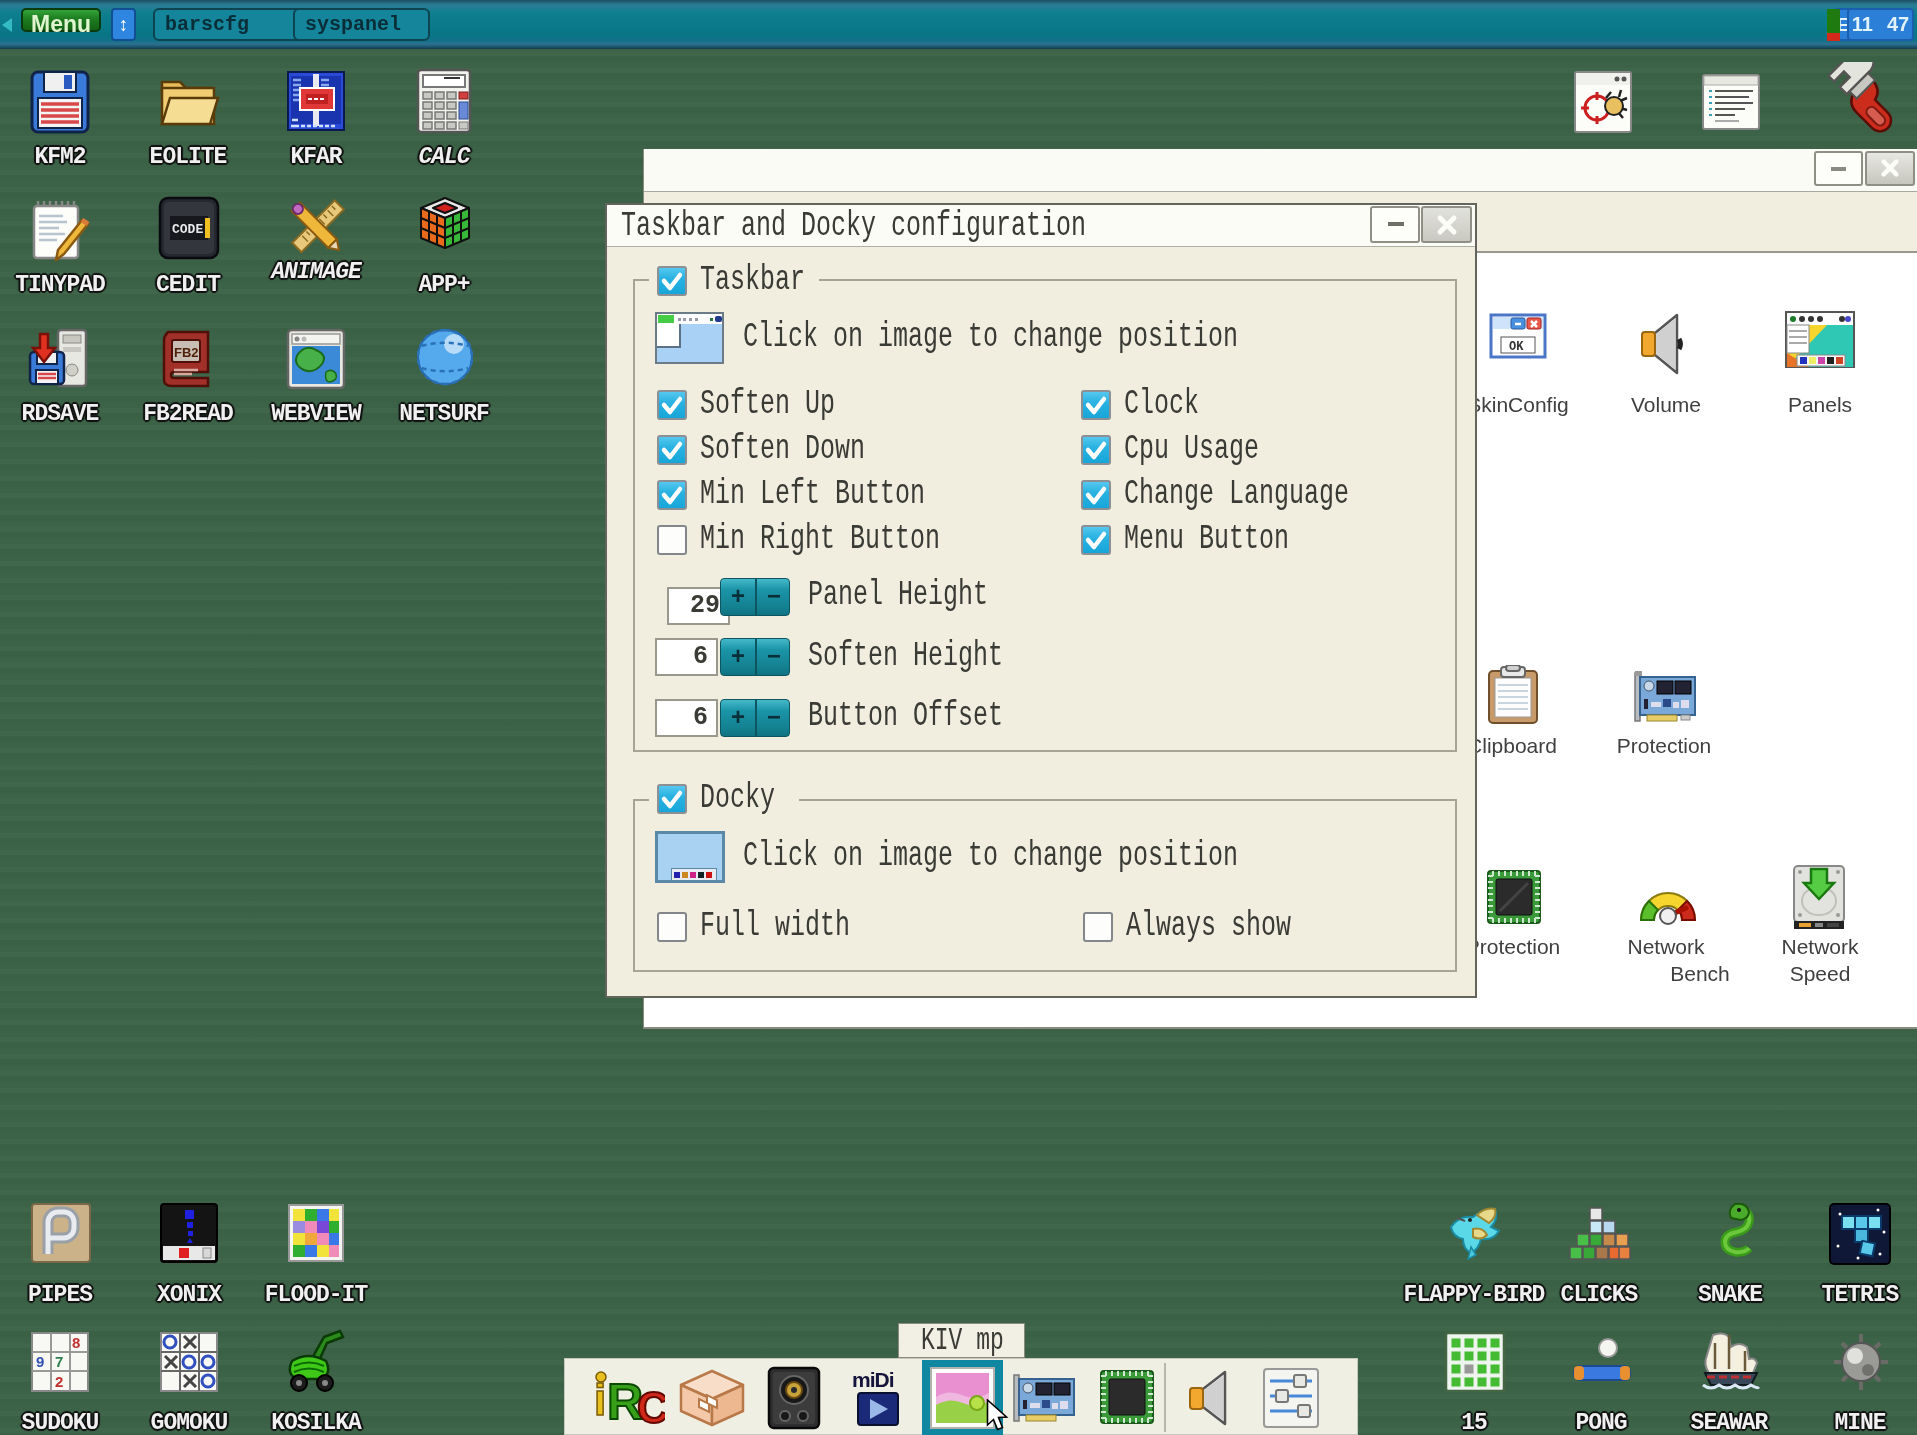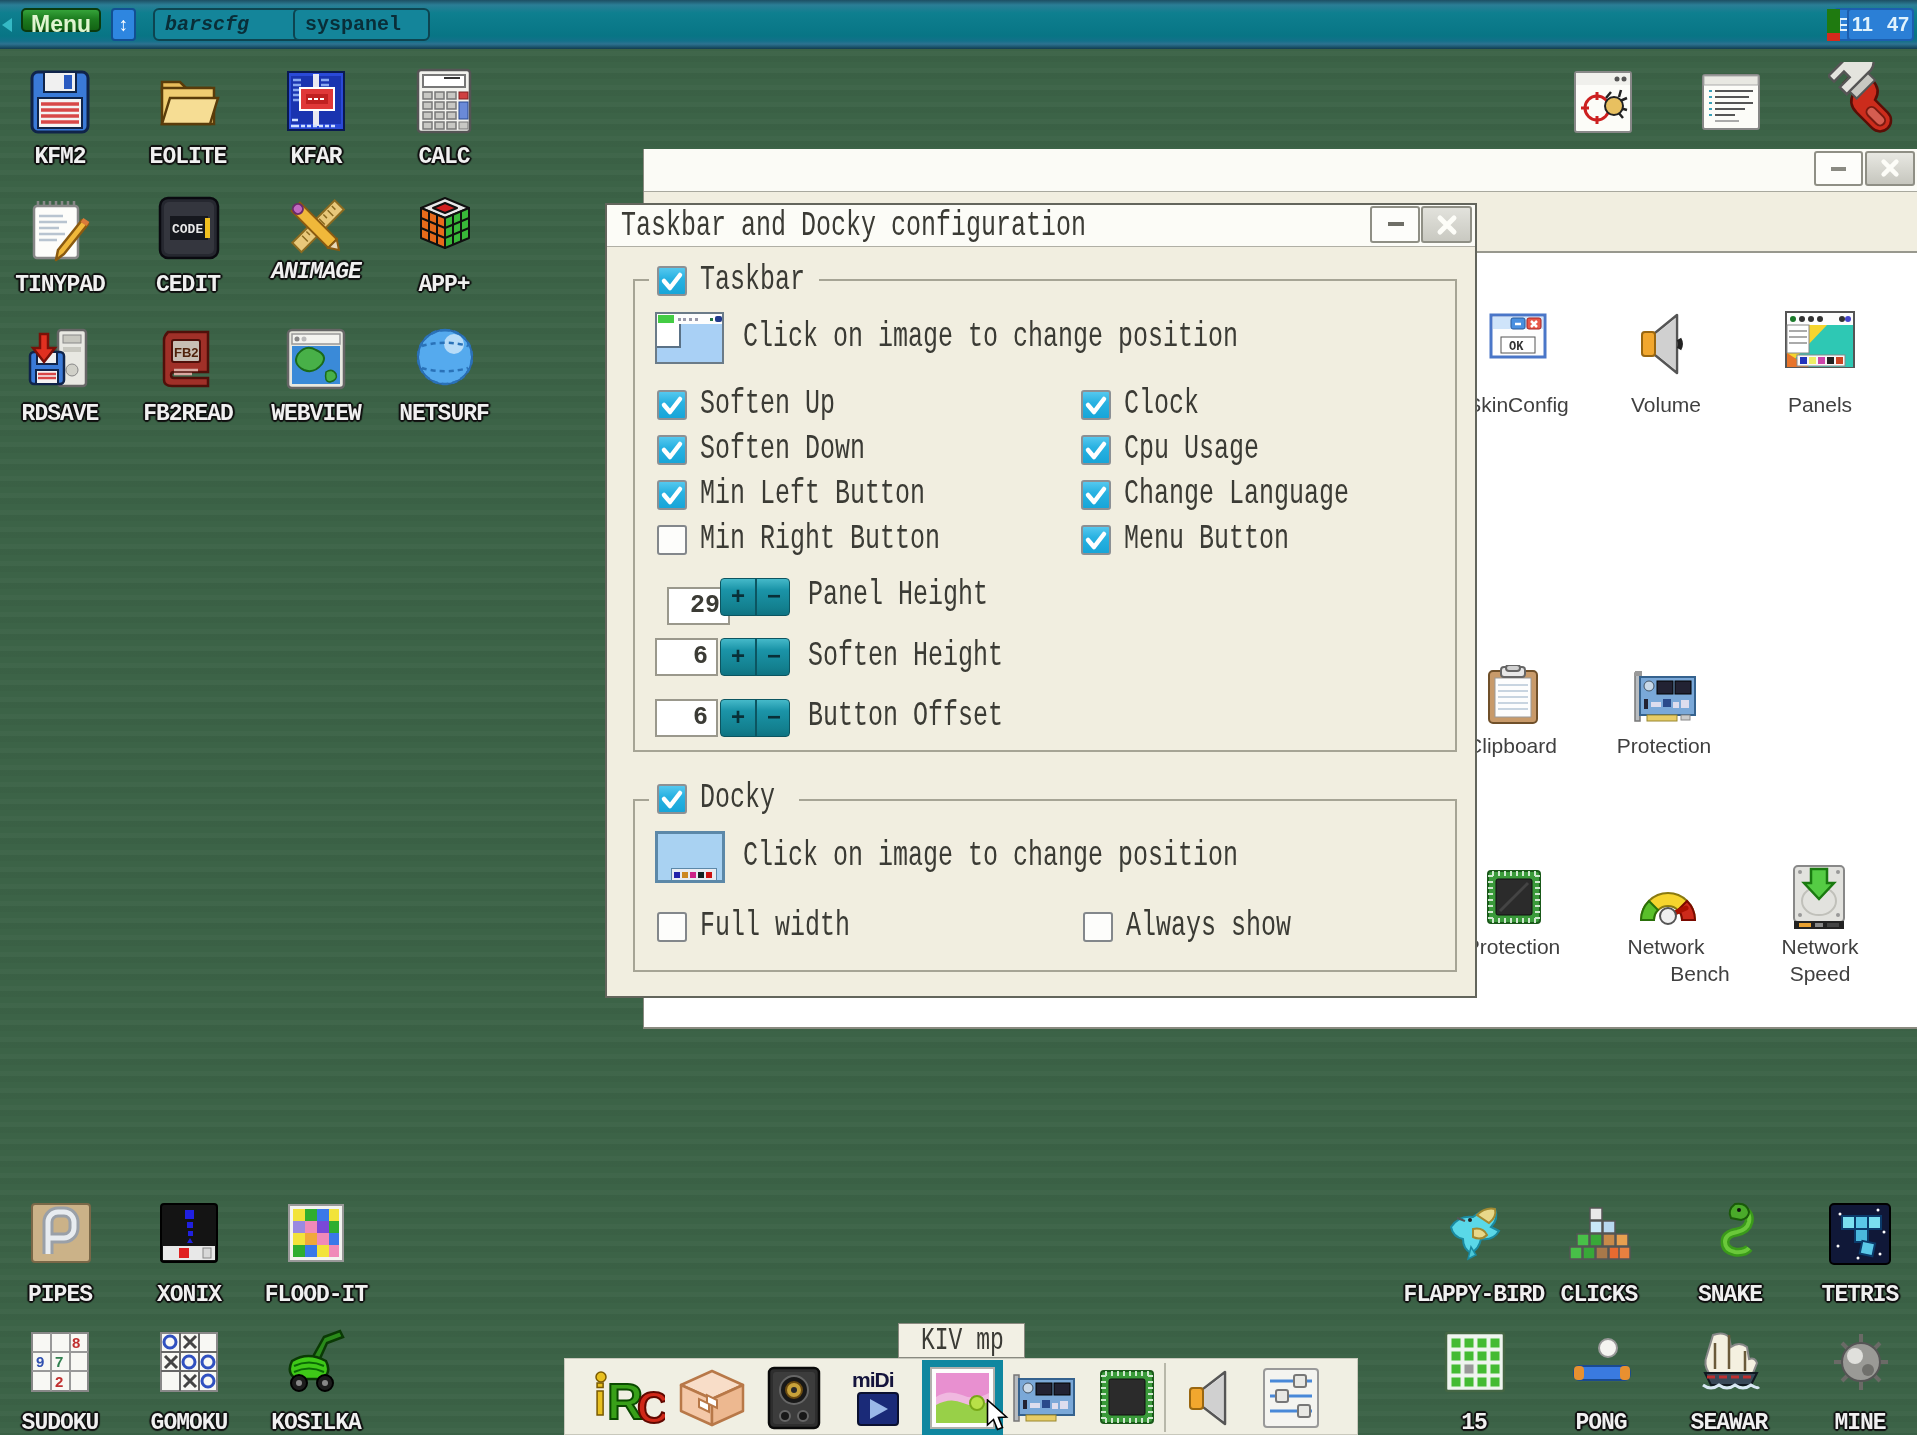--- a/index.html
+++ b/index.html
@@ -103,21 +103,21 @@
         <rect x="19" y="44" width="9" height="7"></rect>
         <rect x="31" y="44" width="9" height="7"></rect>
   <rect x="7" y="54" width="9" height="7"></rect>
         <rect x="19" y="54" width="9" height="7"></rect>
         <rect x="31" y="54" width="9" height="7"></rect>
  </g>
  <rect x="43" y="24" width="9" height="7" fill="#d04040" stroke="#802020"></rect>
  <rect x="43" y="34" width="9" height="17" fill="#6a8ad8" stroke="#2a4a90"></rect>
  <rect x="43" y="54" width="9" height="7" fill="#c8c8c4" stroke="#777"></rect>
 </svg>
-<div class="dlbl" style="left:364px;top:145px;width:160px;">CALC</div>
+<div class="dlbl" style="left:364px;top:145px;width:160px;font-style:italic;">CALC</div>
 
 <svg class="ab" style="left:30px;top:196px;" width="62" height="68" viewBox="0 0 62 68">
  <rect x="4" y="10" width="44" height="52" rx="3" fill="#fdfdfa" stroke="#888" stroke-width="2.5"></rect>
  <path d="M8 10 v-5 M14 10 v-5 M20 10 v-5 M26 10 v-5 M32 10 v-5 M38 10 v-5 M44 10 v-5" stroke="#888" stroke-width="2.5"></path>
  <path d="M9 20 h24 M9 26 h28 M9 32 h20 M9 38 h26 M9 44 h18" stroke="#b8c4d0" stroke-width="2.5"></path>
  <path d="M58 28 L34 58 l-8 6 l2 -10 L52 24 z" fill="#f0b83a" stroke="#8a5a10" stroke-width="2.5" stroke-linejoin="round"></path>
  <path d="M52 24 l6 4" stroke="#d87a3a" stroke-width="5"></path>
 </svg>
 <div class="dlbl" style="left:-20px;top:273px;width:160px;">TINYPAD</div>
 <svg class="ab" style="left:158px;top:196px;" width="62" height="64" viewBox="0 0 62 64">
@@ -628,21 +628,21 @@
  <div style="position:absolute;left:781px;top:17px;width:16px;height:4px;background:#6e6e66;"></div>
  <svg style="position:absolute;left:829px;top:9px;" width="22" height="22" viewBox="0 0 22 22">
       <path d="M4 4 L18 18 M18 4 L4 18" stroke="#fdfdf8" stroke-width="5" stroke-linecap="round"></path>
     </svg>
 </div>
 
 <div id="tbar">
  <div style="position:absolute;left:2px;top:18px;width:0;height:0;border:7px solid transparent;border-right:10px solid #35b9c5;border-left:0;"></div>
  <div style="position:absolute;left:21px;top:8px;width:80px;height:24px;box-sizing:border-box;border-radius:5px;border:2px solid #0a3b0e;background:linear-gradient(180deg,#35a339 0,#1d7c20 45%,#136314 100%);color:#dff5d0;font-weight:700;font-size:23px;text-align:center;line-height:28px;">Menu</div>
  <div style="position:absolute;left:111px;top:8px;width:25px;height:33px;box-sizing:border-box;border-radius:4px;border:2px solid #124f92;background:#2e86e0;color:#fff;font-size:19px;text-align:center;line-height:29px;">↕</div>
- <div class="tbtn" style="left:153px;width:159px;font-style:italic;">barscfg</div>
+ <div class="tbtn" style="left:153px;width:159px;">barscfg</div>
  <div class="tbtn" style="left:293px;width:137px;">syspanel</div>
  <div style="position:absolute;left:1792px;top:8px;width:30px;height:33px;box-sizing:border-box;border-radius:4px;border:2px solid #1c5eae;background:#2b7fd6;color:#e0f2fc;font-weight:700;font-size:19px;text-align:center;line-height:29px;margin-left:42px;">En</div>
  <div style="position:absolute;left:1827px;top:9px;width:13px;height:32px;background:#1f7a10;"></div>
  <div style="position:absolute;left:1827px;top:33px;width:13px;height:8px;background:#d42a1c;"></div>
  <div style="position:absolute;left:1847px;top:8px;width:67px;height:33px;box-sizing:border-box;border-radius:4px;border:2px solid #1c5eae;background:#2b7fd6;color:#e0f2fc;font-weight:700;font-size:20px;text-align:center;line-height:29px;">11  47</div>
 </div>
 
 <div id="dock">
  <svg class="ab" style="left:28px;top:8px;" width="72" height="60" viewBox="0 0 72 60">
   <text x="1" y="48" font-family="Liberation Sans" font-size="44" font-weight="bold" fill="#e8c020" stroke="#7a5a00" stroke-width="1.5">i</text>

